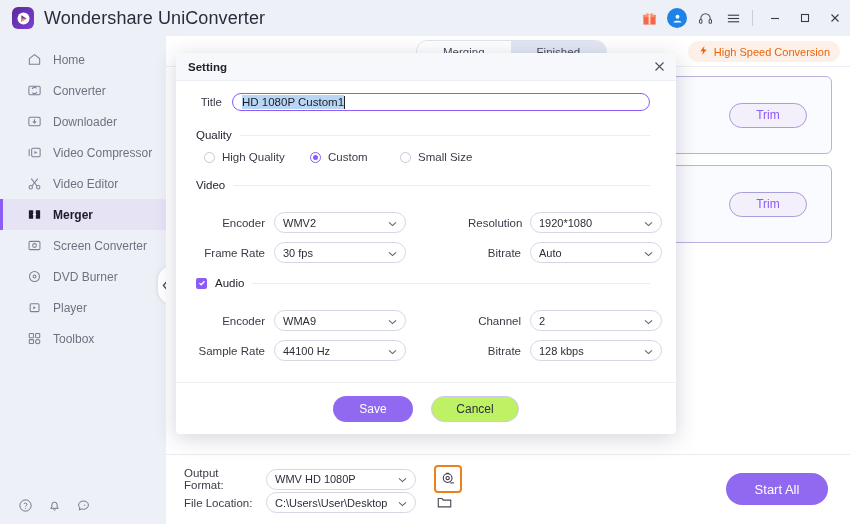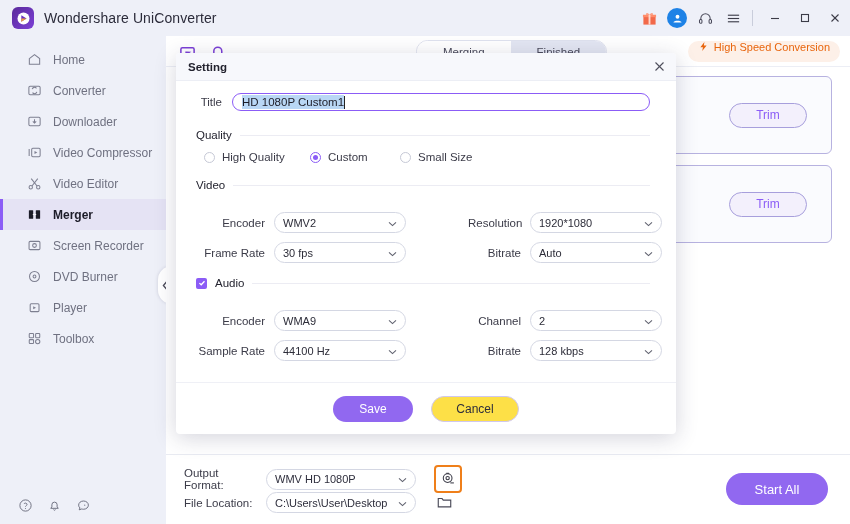--- a/index.html
+++ b/index.html
@@ -25,21 +25,21 @@
   .logo {
     width: 22px; height: 22px; margin-left: 12px;
     border-radius: 6px;
     background: linear-gradient(135deg, #5b2b9b 0%, #7b3fd6 100%);
     display: flex; align-items: center; justify-content: center;
     flex: none;
   }
   .logo svg { display: block; }
   .app-title {
     margin-left: 10px;
-    font-size: 14px; color: #2b2b3a;
+    font-size: 18px; color: #2b2b3a;
     letter-spacing: .1px;
   }
   .tb-right {
     margin-left: auto; display: flex; align-items: center;
     height: 100%;
   }
   .tb-icon {
     width: 28px; height: 36px;
     display: flex; align-items: center; justify-content: center;
     color: #4a4a5a;
@@ -109,20 +109,21 @@
     position: absolute; top: 36px; left: 166px;
     width: 684px; height: 488px;
     background: #ffffff;
   }
   .main-head {
     position: relative;
     height: 31px;
     background: #ffffff;
     display: flex; align-items: center;
     border-bottom: 1px solid #eceef5;
+    flex-direction: column;
   }
   .head-ico {
     width: 22px; height: 22px; margin-left: 10px;
     display: flex; align-items: center; justify-content: center;
     color: #7b3fd6;
   }
   .seg {
     position: absolute; left: 250px; top: 4px;
     display: flex; height: 23px;
     border-radius: 12px; overflow: hidden;
@@ -131,21 +132,21 @@
   .seg div {
     padding: 0 26px; font-size: 11.5px; color: #4a4a5a;
     display: flex; align-items: center;
     background: #ffffff;
   }
   .seg div.on { background: #e3e6f2; }
   .hsc {
     position: absolute; right: 10px; top: 5px;
     height: 21px; padding: 0 10px;
     background: #fdf0e8; border-radius: 11px;
-    display: flex; align-items: flex-start; gap: 5px;
+    display: flex; align-items: center; gap: 5px;
     color: #e8650d; font-size: 11px;
   }
 
   .cards { padding: 9px 18px 0 10px; }
   .card {
     height: 78px; margin-bottom: 11px;
     background: #fafbfe;
     border: 1px solid #b7b2e0;
     border-radius: 6px;
     display: flex; align-items: center; justify-content: flex-end;
@@ -302,21 +303,21 @@
     display: flex; align-items: center; justify-content: center;
     gap: 18px;
   }
   .btn-save {
     width: 80px; height: 26px; border-radius: 13px;
     background: #9168f0; color: #fff; font-size: 12px;
     display: flex; align-items: center; justify-content: center;
   }
   .btn-cancel {
     width: 88px; height: 26px; border-radius: 13px;
-    background: #fde047; border: 1px solid #cfc7ef;
+    background: #bef264; border: 1px solid #cfc7ef;
     color: #2e2e3c; font-size: 12px;
     display: flex; align-items: center; justify-content: center;
   }
 </style>
 </head>
 <body>
 
 <div id="app">
 
   <div class="titlebar">
@@ -447,21 +448,21 @@
         <span>Merger</span>
       </div>
 
       <div class="nav-item">
         <span class="nav-ico">
           <svg width="15" height="15" viewBox="0 0 16 16" fill="none" stroke="currentColor" stroke-width="1.1">
             <rect x="2.2" y="3.6" width="11.6" height="8.8" rx="1.2"></rect>
             <circle cx="8" cy="8" r="2"></circle>
           </svg>
         </span>
-        <span>Screen Recorder</span>
+        <span>Screen Converter</span>
       </div>
 
       <div class="nav-item">
         <span class="nav-ico">
           <svg width="15" height="15" viewBox="0 0 16 16" fill="none" stroke="currentColor" stroke-width="1.1">
             <circle cx="8" cy="8" r="5.3"></circle>
               <circle cx="8" cy="8" r="1.5"></circle>
           </svg>
         </span>
         <span>DVD Burner</span>

